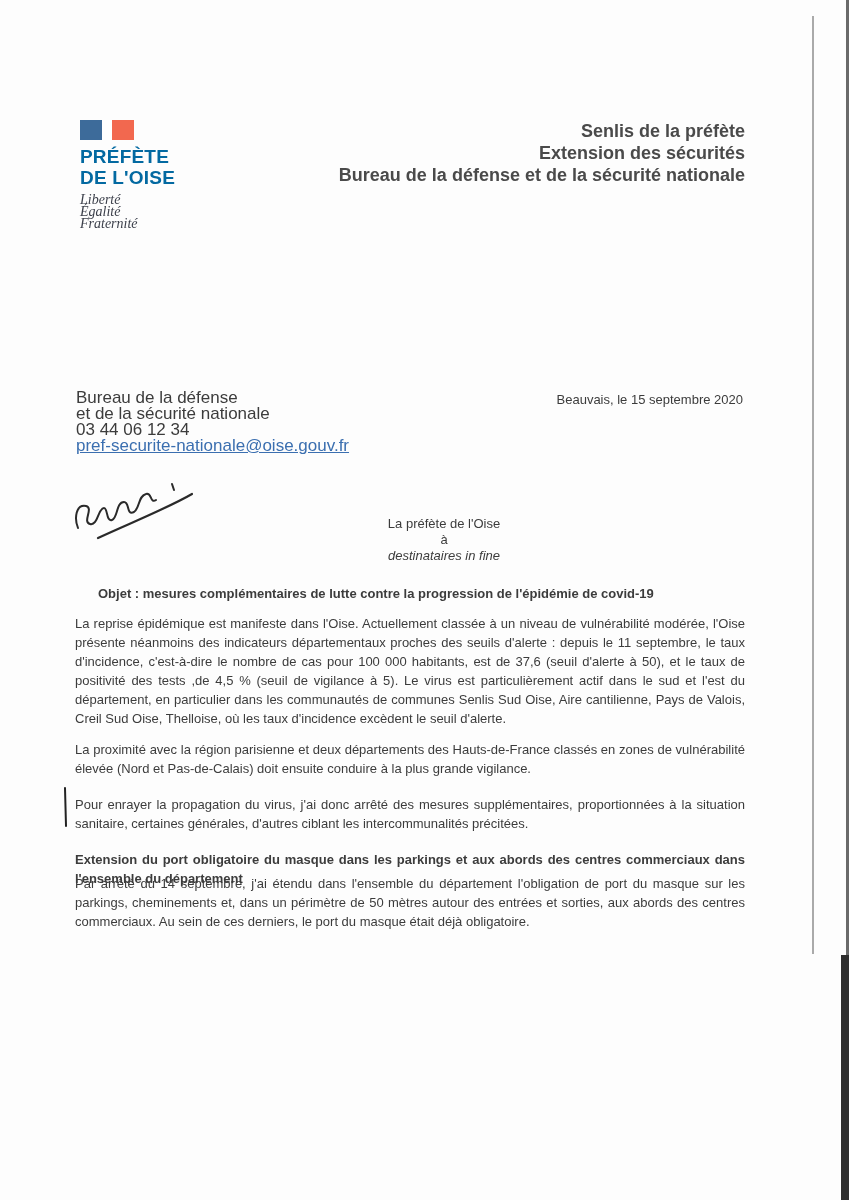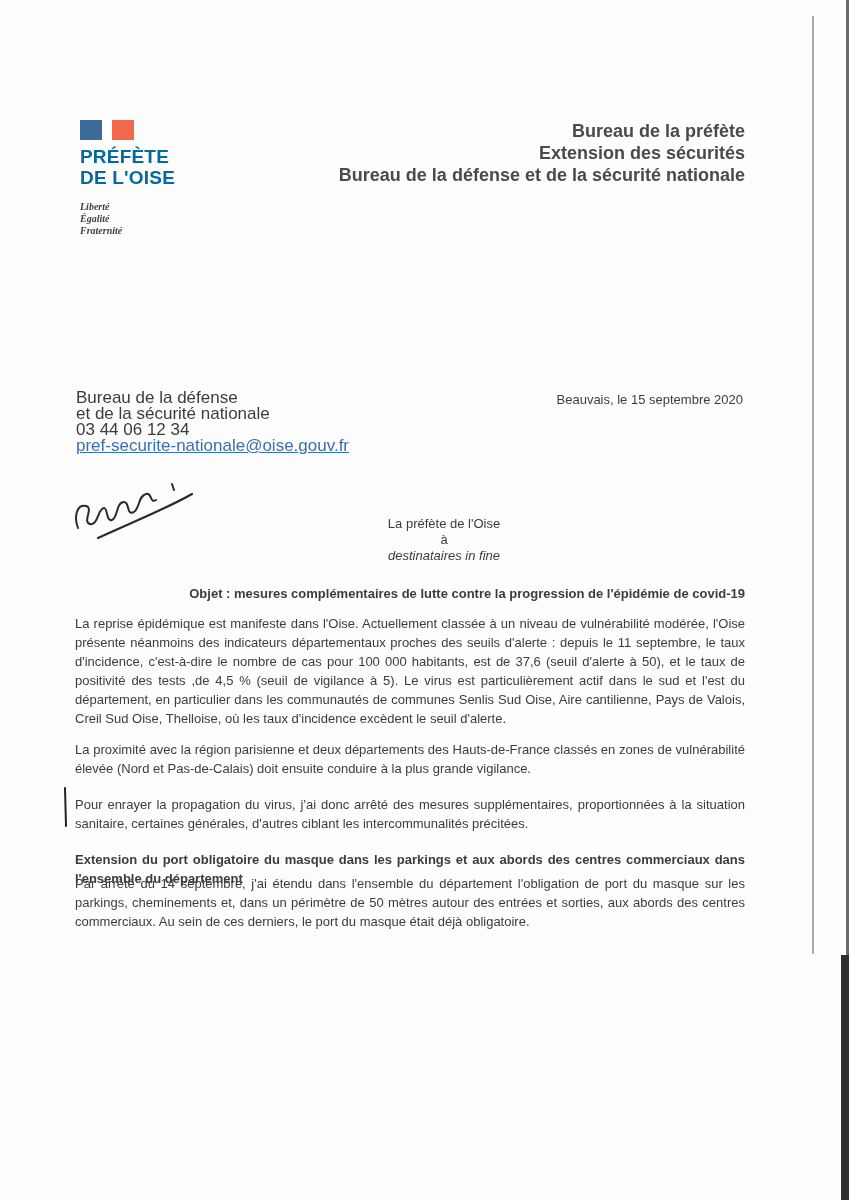--- a/index.html
+++ b/index.html
@@ -18,22 +18,22 @@
     .logo { position: absolute; left: 80px; top: 120px; }
     .flag { display: flex; width: 54px; height: 20px; }
     .flag .blue { width: 22px; background: #3d6b9a; }
     .flag .white { width: 10px; background: #fff; }
     .flag .red { width: 22px; background: #f2684f; }
     .logo-title {
       margin-top: 6px; font-weight: bold; font-size: 19px; line-height: 21px;
       color: #0369a1; letter-spacing: 0.2px;
     }
     .motto {
-      margin-top: 13px; font-family: "Liberation Serif", serif; font-style: italic; font-weight: bold;
-      font-size: 10px; line-height: 12px; color: #3b3f4a;
+      margin-top: 6px; font-family: "Liberation Serif", serif; font-style: italic; font-weight: normal;
+      font-size: 14px; line-height: 12px; color: #3b3f4a;
     }
 
     
     .header-right {
       position: absolute; right: 104px; top: 120px; text-align: right;
       font-weight: bold; font-size: 18px; line-height: 22px; color: #4a4a4a;
     }
 
     
     .sender {
@@ -53,21 +53,21 @@
       position: absolute; left: 359px; top: 516px; width: 170px; text-align: center;
       font-size: 13px; line-height: 16px; color: #3c3c3c;
     }
     .recipient .it { font-style: italic; }
 
     
     .body-text {
       position: absolute; left: 75px; width: 670px;
       font-size: 13px; line-height: 19px; color: #3c3c3c; text-align: justify;
     }
-    .subject { top: 584px; font-weight: bold; text-align: right; }
+    .subject { top: 584px; font-weight: bold; text-align: left; margin-left: 23px; }
     #para-1 { top: 614px; }
     #para-2 { top: 740px; }
     #para-3 { top: 795px; }
     #section-heading { top: 850px; font-weight: bold; }
     #para-4 { top: 874px; }
 
     .margin-mark { position: absolute; left: 63px; top: 787px; width: 4px; height: 40px; }
   </style>
 </head>
 <body>
@@ -87,21 +87,21 @@
     <div>DE L'OISE</div>
   </div>
   <div class="motto">
     <div>Liberté</div>
     <div>Égalité</div>
     <div>Fraternité</div>
   </div>
 </div>
 
 <div class="header-right">
-  <div>Bureau de la préfète</div>
+  <div>Senlis de la préfète</div>
   <div>Extension des sécurités</div>
   <div>Bureau de la défense et de la sécurité nationale</div>
 </div>
 
 <div class="sender">
   <div>Bureau de la défense</div>
   <div>et de la sécurité nationale</div>
   <div>03 44 06 12 34</div>
   <a>pref-securite-nationale@oise.gouv.fr</a>
 </div>

